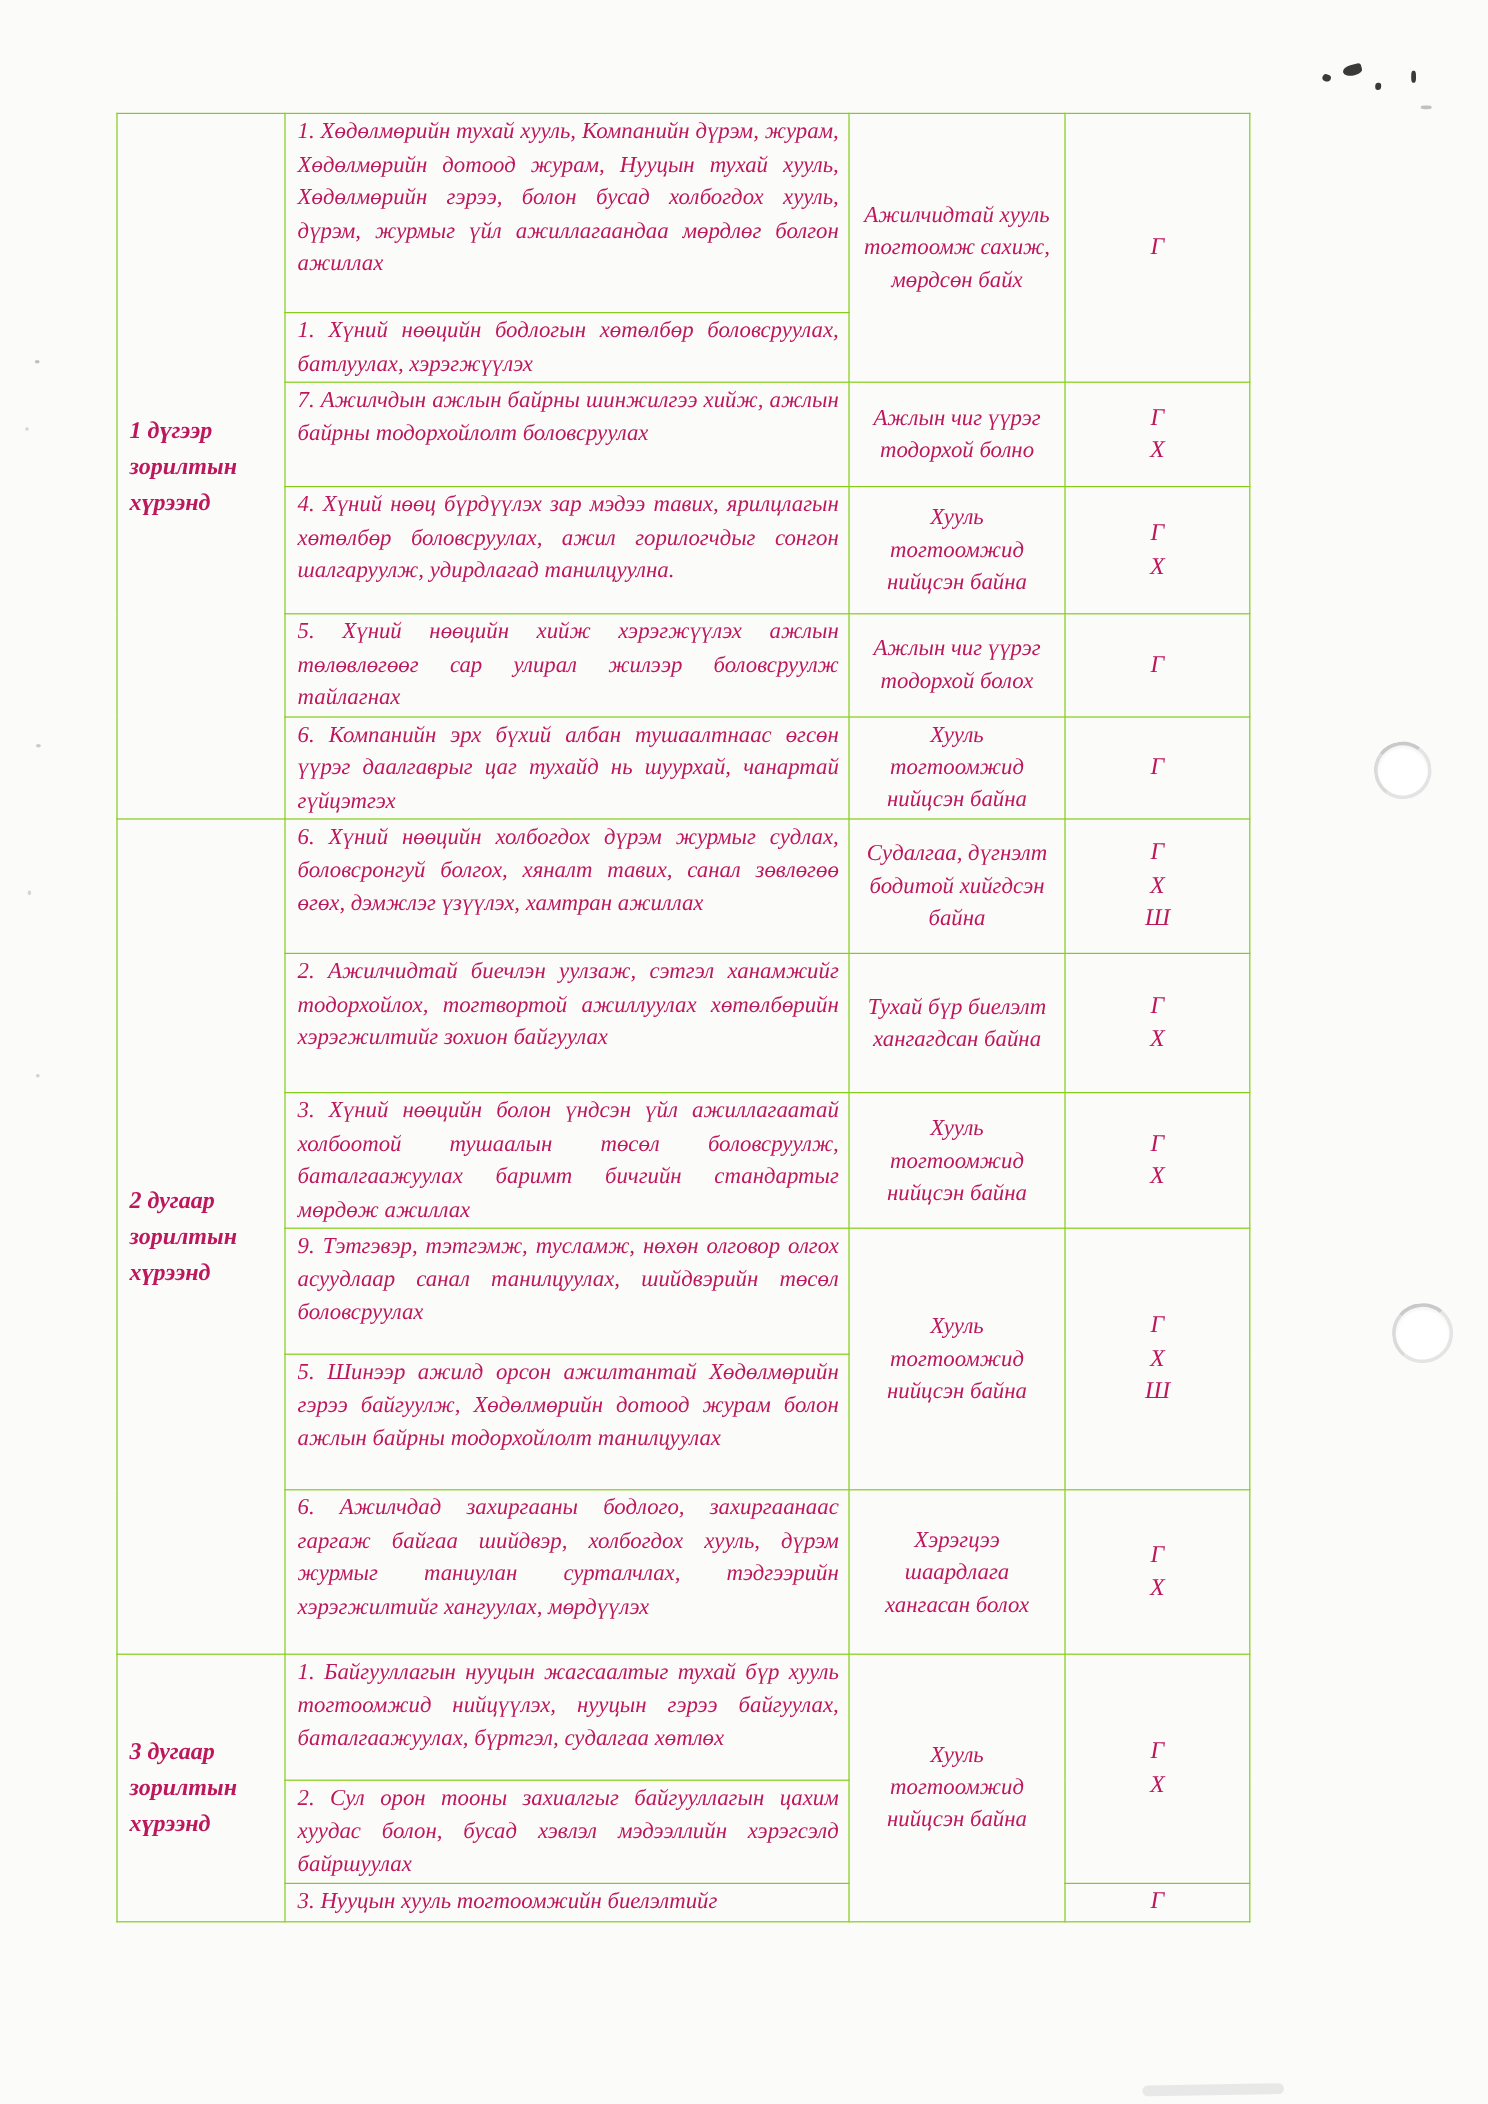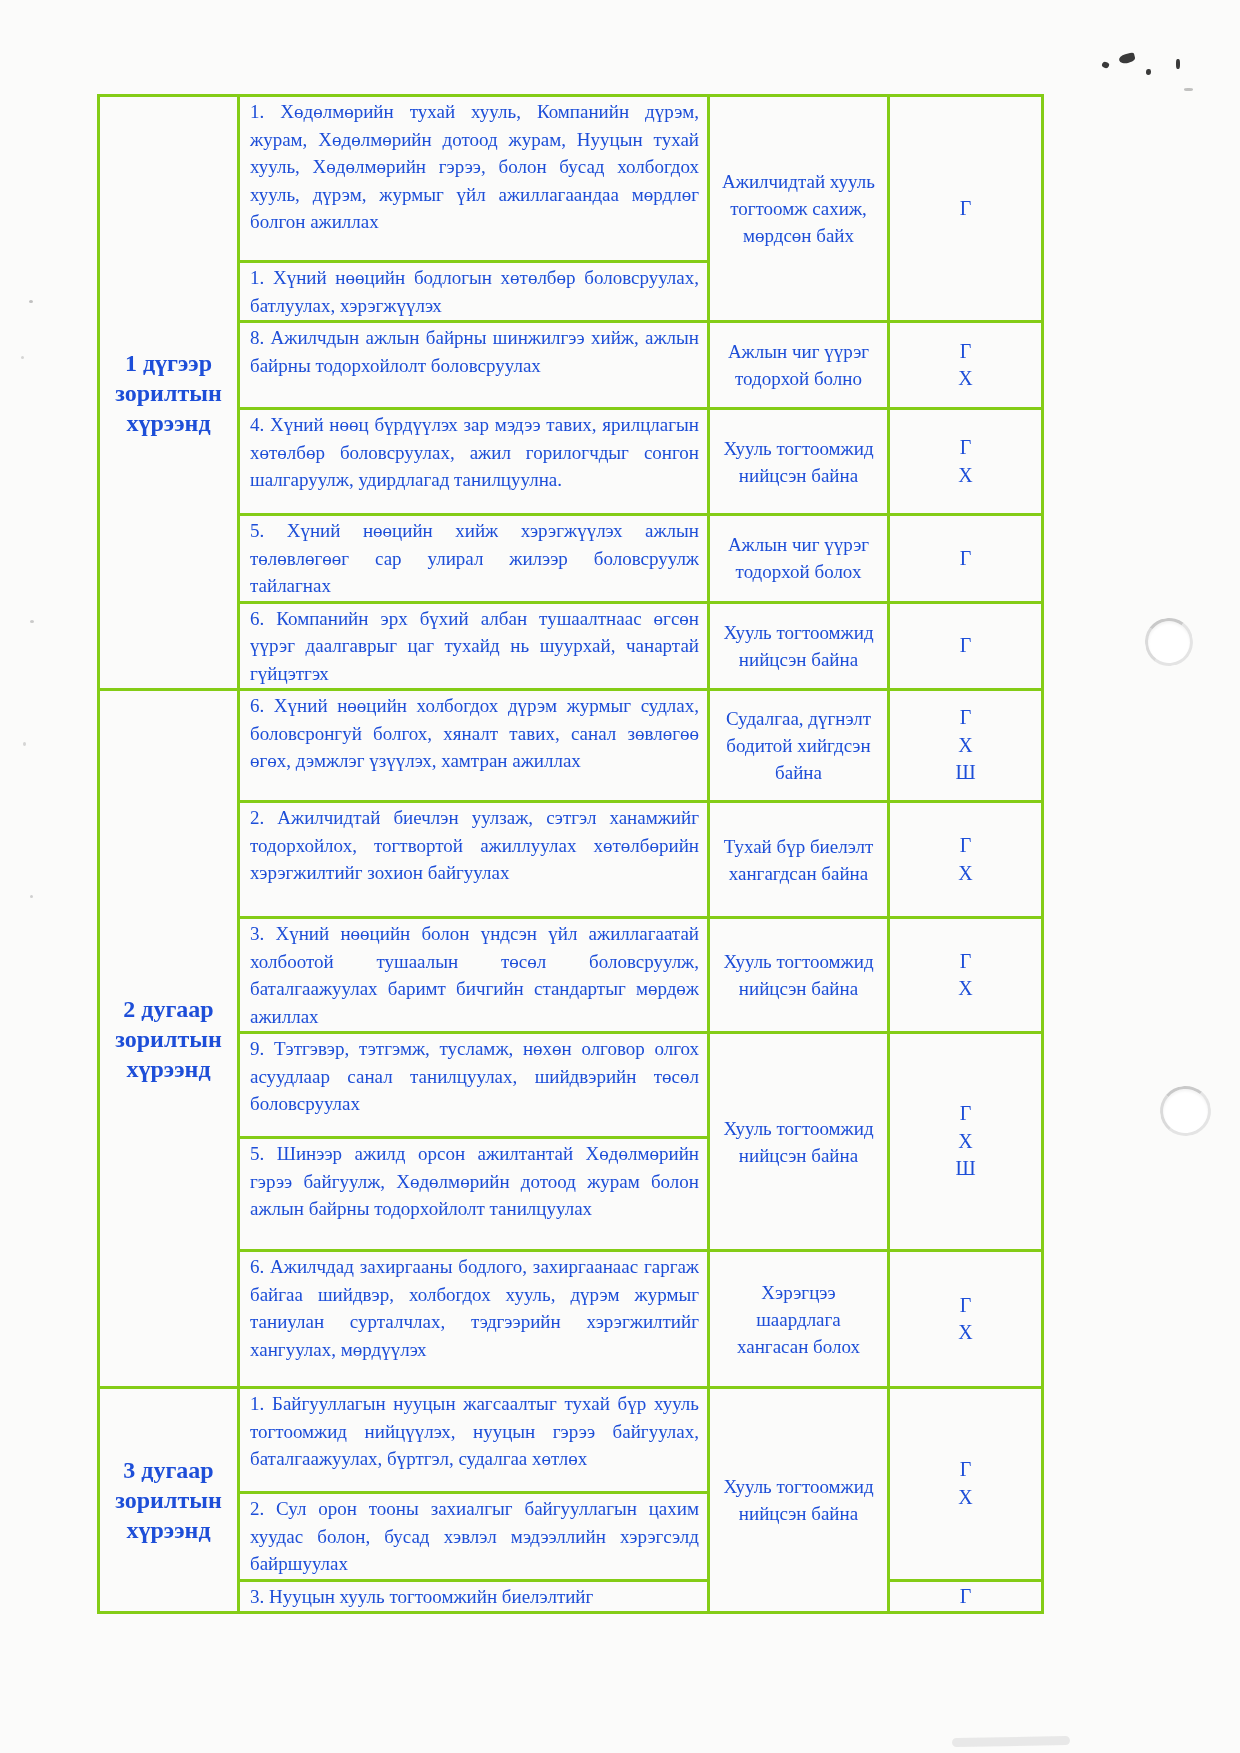--- a/index.html
+++ b/index.html
@@ -13,29 +13,29 @@
   .page { position: absolute; inset: 0; }
 
   table.doc {
     position: absolute;
     left: 97px; top: 94px;
     width: 944px;
     border-collapse: collapse;
     table-layout: fixed;
   }
   table.doc td {
-    border: 3px solid #84cc16;
-    color: #1d4ed8;
+    border: 1px solid #84cc16;
+    color: #be185d;
     overflow: hidden;
+    font-style: italic;
   }
   td.label {
-    font-size: 24px;
+    font-size: 20px;
     font-weight: bold;
     line-height: 30px;
-    text-align: center;
     vertical-align: middle;
     padding: 0 10px;
     color: #1e1e1e;
   }
   td.task {
     font-size: 19px;
     line-height: 27.5px;
     text-align: justify;
     vertical-align: top;
     padding: 1px 8px 1px 10px;
@@ -103,21 +103,21 @@
       <tr style="height:166px">
         <td class="label" rowspan="6">1 дүгээр зорилтын хүрээнд</td>
         <td class="task">1. Хөдөлмөрийн тухай хууль, Компанийн дүрэм, журам, Хөдөлмөрийн дотоод журам, Нууцын тухай хууль, Хөдөлмөрийн гэрээ, болон бусад холбогдох хууль, дүрэм, журмыг үйл ажиллагаандаа мөрдлөг болгон ажиллах</td>
         <td class="crit" rowspan="2">Ажилчидтай хууль тогтоомж сахиж, мөрдсөн байх</td>
         <td class="marks" rowspan="2">Г</td>
       </tr>
       <tr style="height:57px">
         <td class="task">1. Хүний нөөцийн бодлогын хөтөлбөр боловсруулах, батлуулах, хэрэгжүүлэх</td>
       </tr>
       <tr style="height:87px">
-        <td class="task">8. Ажилчдын ажлын байрны шинжилгээ хийж, ажлын байрны тодорхойлолт боловсруулах</td>
+        <td class="task">7. Ажилчдын ажлын байрны шинжилгээ хийж, ажлын байрны тодорхойлолт боловсруулах</td>
         <td class="crit">Ажлын чиг үүрэг тодорхой болно</td>
         <td class="marks">Г
 Х</td>
       </tr>
       <tr style="height:106px">
         <td class="task">4. Хүний нөөц бүрдүүлэх зар мэдээ тавих, ярилцлагын хөтөлбөр боловсруулах, ажил горилогчдыг сонгон шалгаруулж, удирдлагад танилцуулна.</td>
         <td class="crit">Хууль тогтоомжид нийцсэн байна</td>
         <td class="marks">Г
 Х</td>
       </tr>

